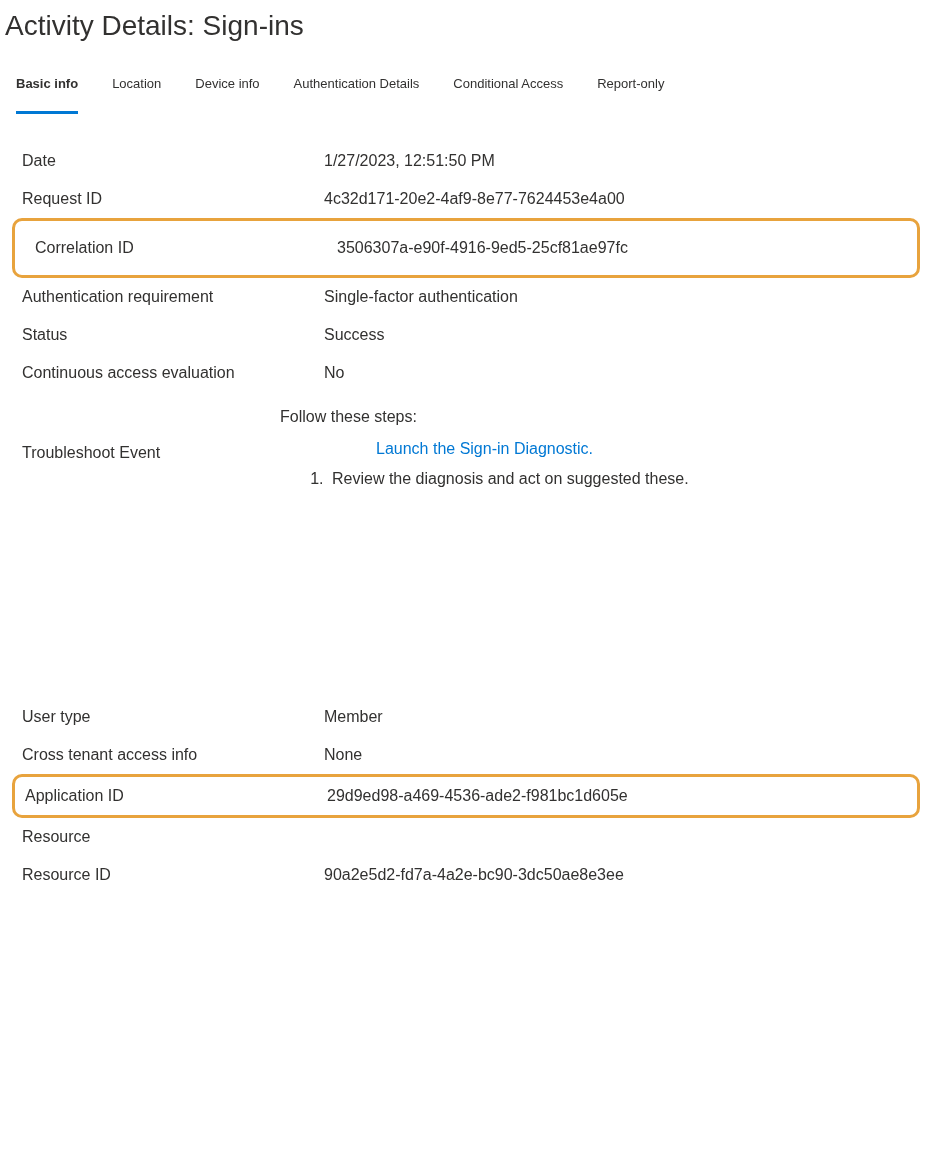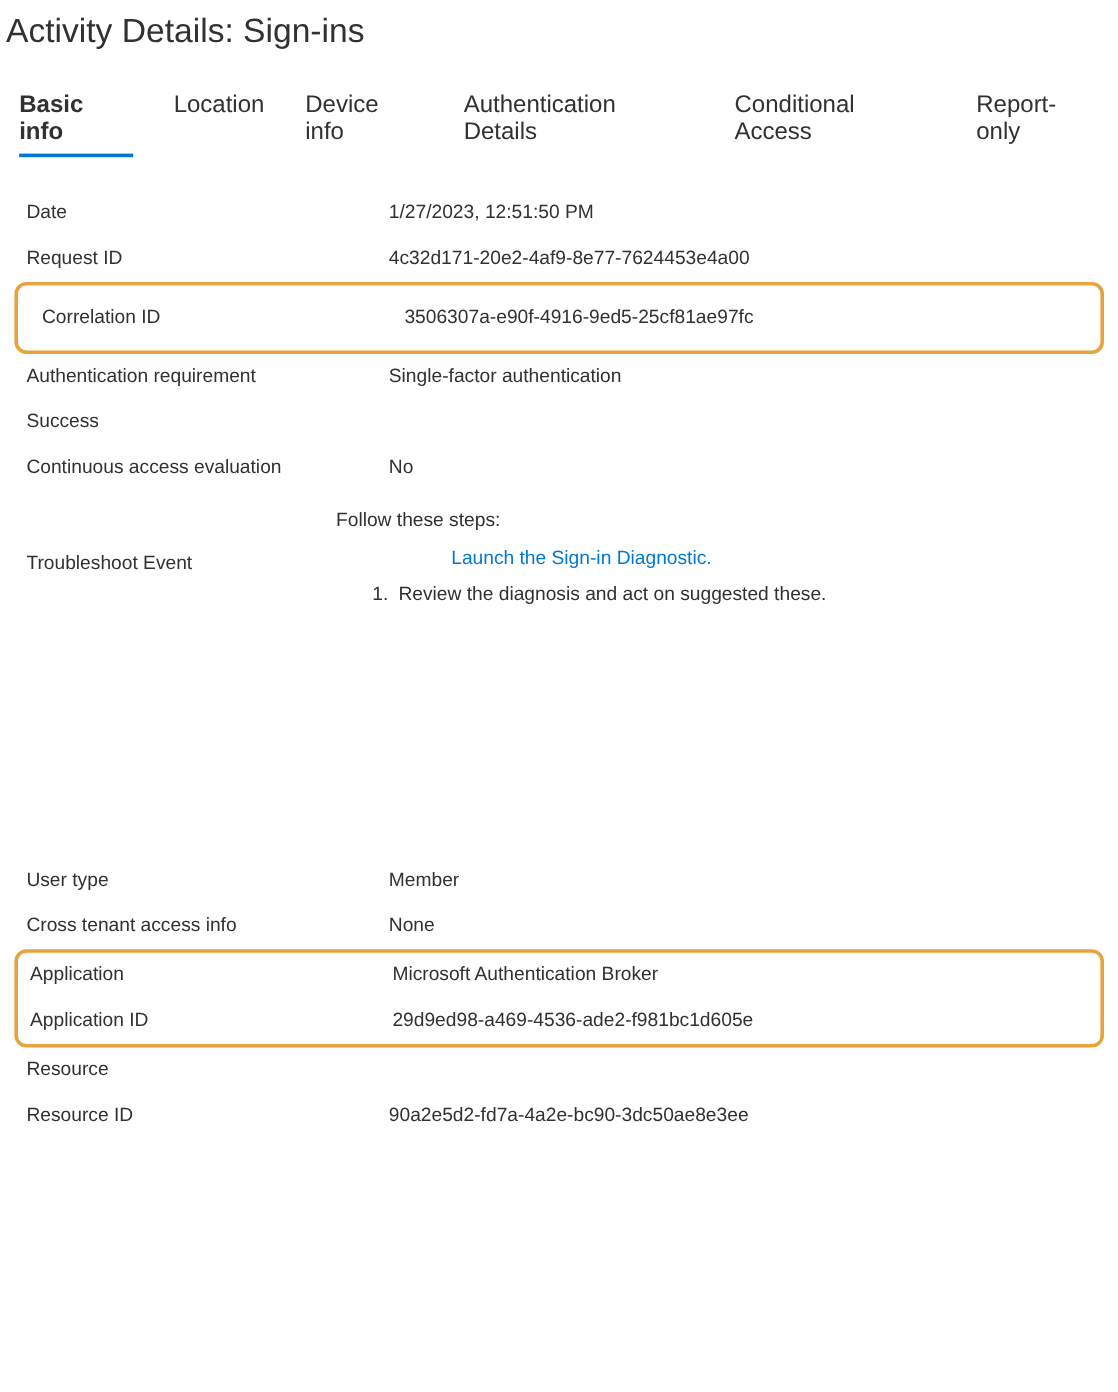--- a/index.html
+++ b/index.html
@@ -21,23 +21,23 @@
       padding: 10px 5px 30px 5px;
     }
     .tabs {
       display: flex;
       gap: 34px;
       padding: 0 16px;
       border-bottom: none;
       margin-bottom: 28px;
     }
     .tab {
-      font-size: 20px;
-      color: #323130;
-      padding: 4px 0 6px 0;
+      font-size: 13px;
+      color: #323130;
+      padding: 4px 0 20px 0;
       cursor: pointer;
       border-bottom: 3px solid transparent;
     }
     .tab.active {
       font-weight: 600;
       border-bottom: 3px solid #0078d4;
       color: #323130;
     }
     .details {
       padding: 0 16px;
@@ -148,20 +148,21 @@
       <div class="value">3506307a-e90f-4916-9ed5-25cf81ae97fc</div>
     </div>
   </div>
 
   <div class="row">
     <div class="label">Authentication requirement</div>
     <div class="value">Single-factor authentication</div>
   </div>
 
   <div class="row">
+    <div class="label">Status</div>
     <div class="value">Success</div>
   </div>
 
   <div class="row">
     <div class="label">Continuous access evaluation</div>
     <div class="value">No</div>
   </div>
 
   <div class="gap-small"></div>
 
@@ -183,24 +184,20 @@
     <div class="value">Member</div>
   </div>
 
   <div class="row">
     <div class="label">Cross tenant access info</div>
     <div class="value">None</div>
   </div>
 
   <div class="highlight-box-2">
     <div class="row">
-      <div class="label">Application</div>
-      <div class="value">Microsoft Authentication Broker</div>
-    </div>
-    <div class="row">
       <div class="label">Application ID</div>
       <div class="value">29d9ed98-a469-4536-ade2-f981bc1d605e</div>
     </div>
   </div>
 
   <div class="row">
     <div class="label">Resource</div>
     <div class="value"></div>
   </div>
 

